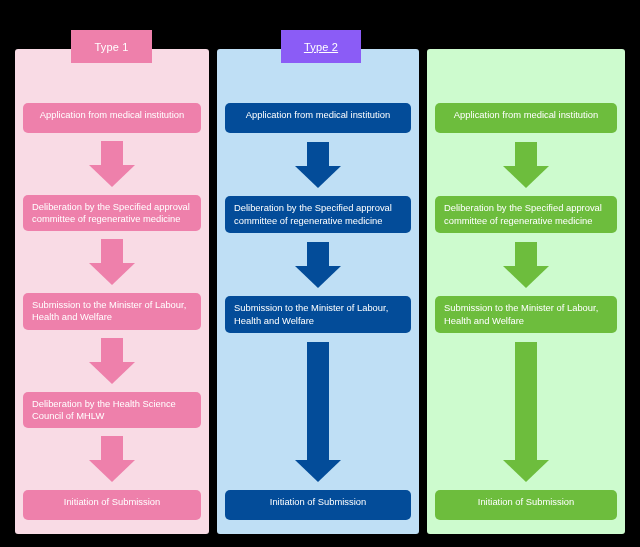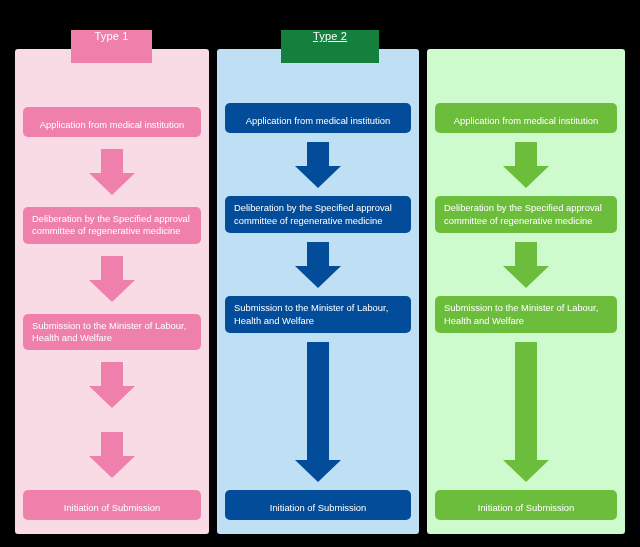--- a/index.html
+++ b/index.html
@@ -25,28 +25,29 @@
   .panel-1 { left: 15px;  width: 194px; background: #F9DBE5; }
   .panel-2 { left: 217px; width: 202px; background: #BFDFF5; }
   .panel-3 { left: 427px; width: 198px; background: #CDFBCE; }
 
   
   .tab {
     position: absolute;
     top: 30px;
     height: 33px;
     display: flex;
+    align-items: center;
     justify-content: center;
     color: #ffffff;
     font-size: 11px;
     letter-spacing: .2px;
     z-index: 5;
   }
   .tab-1 { left: 71px;  width: 81px; background: #EE80AB; }
-  .tab-2 { left: 281px; width: 98px; background: #15803d; text-decoration: underline; }
+  .tab-2 { left: 281px; width: 80px; background: #8b5cf6; text-decoration: underline; }
   .tab-3 { left: 487px; width: 78px; background: #6DBD3D; }
 
   
   .flow {
     position: absolute;
     top: 49px;
     height: 485px;
     display: flex;
     flex-direction: column;
     align-items: center;
@@ -58,21 +59,21 @@
 
   
   .step {
     width: 178px;
     border-radius: 5px;
     color: #ffffff;
     font-size: 9.4px;
     line-height: 12.4px;
     padding: 6px 9px;
     display: flex;
-    align-items: flex-end;
+    align-items: flex-start;
   }
   .flow-2 .step { width: 186px; }
   .flow-3 .step { width: 182px; }
   .step.center { justify-content: center; text-align: center; }
   .step.lines2 { min-height: 36px; }
   .step.lines1 { min-height: 30px; }
 
   .c1 .step { background: #EE80AB; }
   .c2 .step { background: #034C99; }
   .c3 .step { background: #6DBD3D; }
@@ -154,20 +155,23 @@
       <span>Submission to the Minister of Labour, Health and Welfare</span>
     </div>
 
     <div style="flex: 1 1 auto;"></div>
       <div class="arrow short">
       <div class="shaft"></div>
       <div class="head"></div>
     </div>
 
     <div style="flex: 1 1 auto;"></div>
+      <div class="step lines2">
+      <span>Deliberation by the Health Science Council of MHLW</span>
+    </div>
 
     <div style="flex: 1 1 auto;"></div>
       <div class="arrow short">
       <div class="shaft"></div>
       <div class="head"></div>
     </div>
 
     <div style="flex: 1 1 auto;"></div>
       <div class="step lines1 center">
       <span>Initiation of Submission</span>

